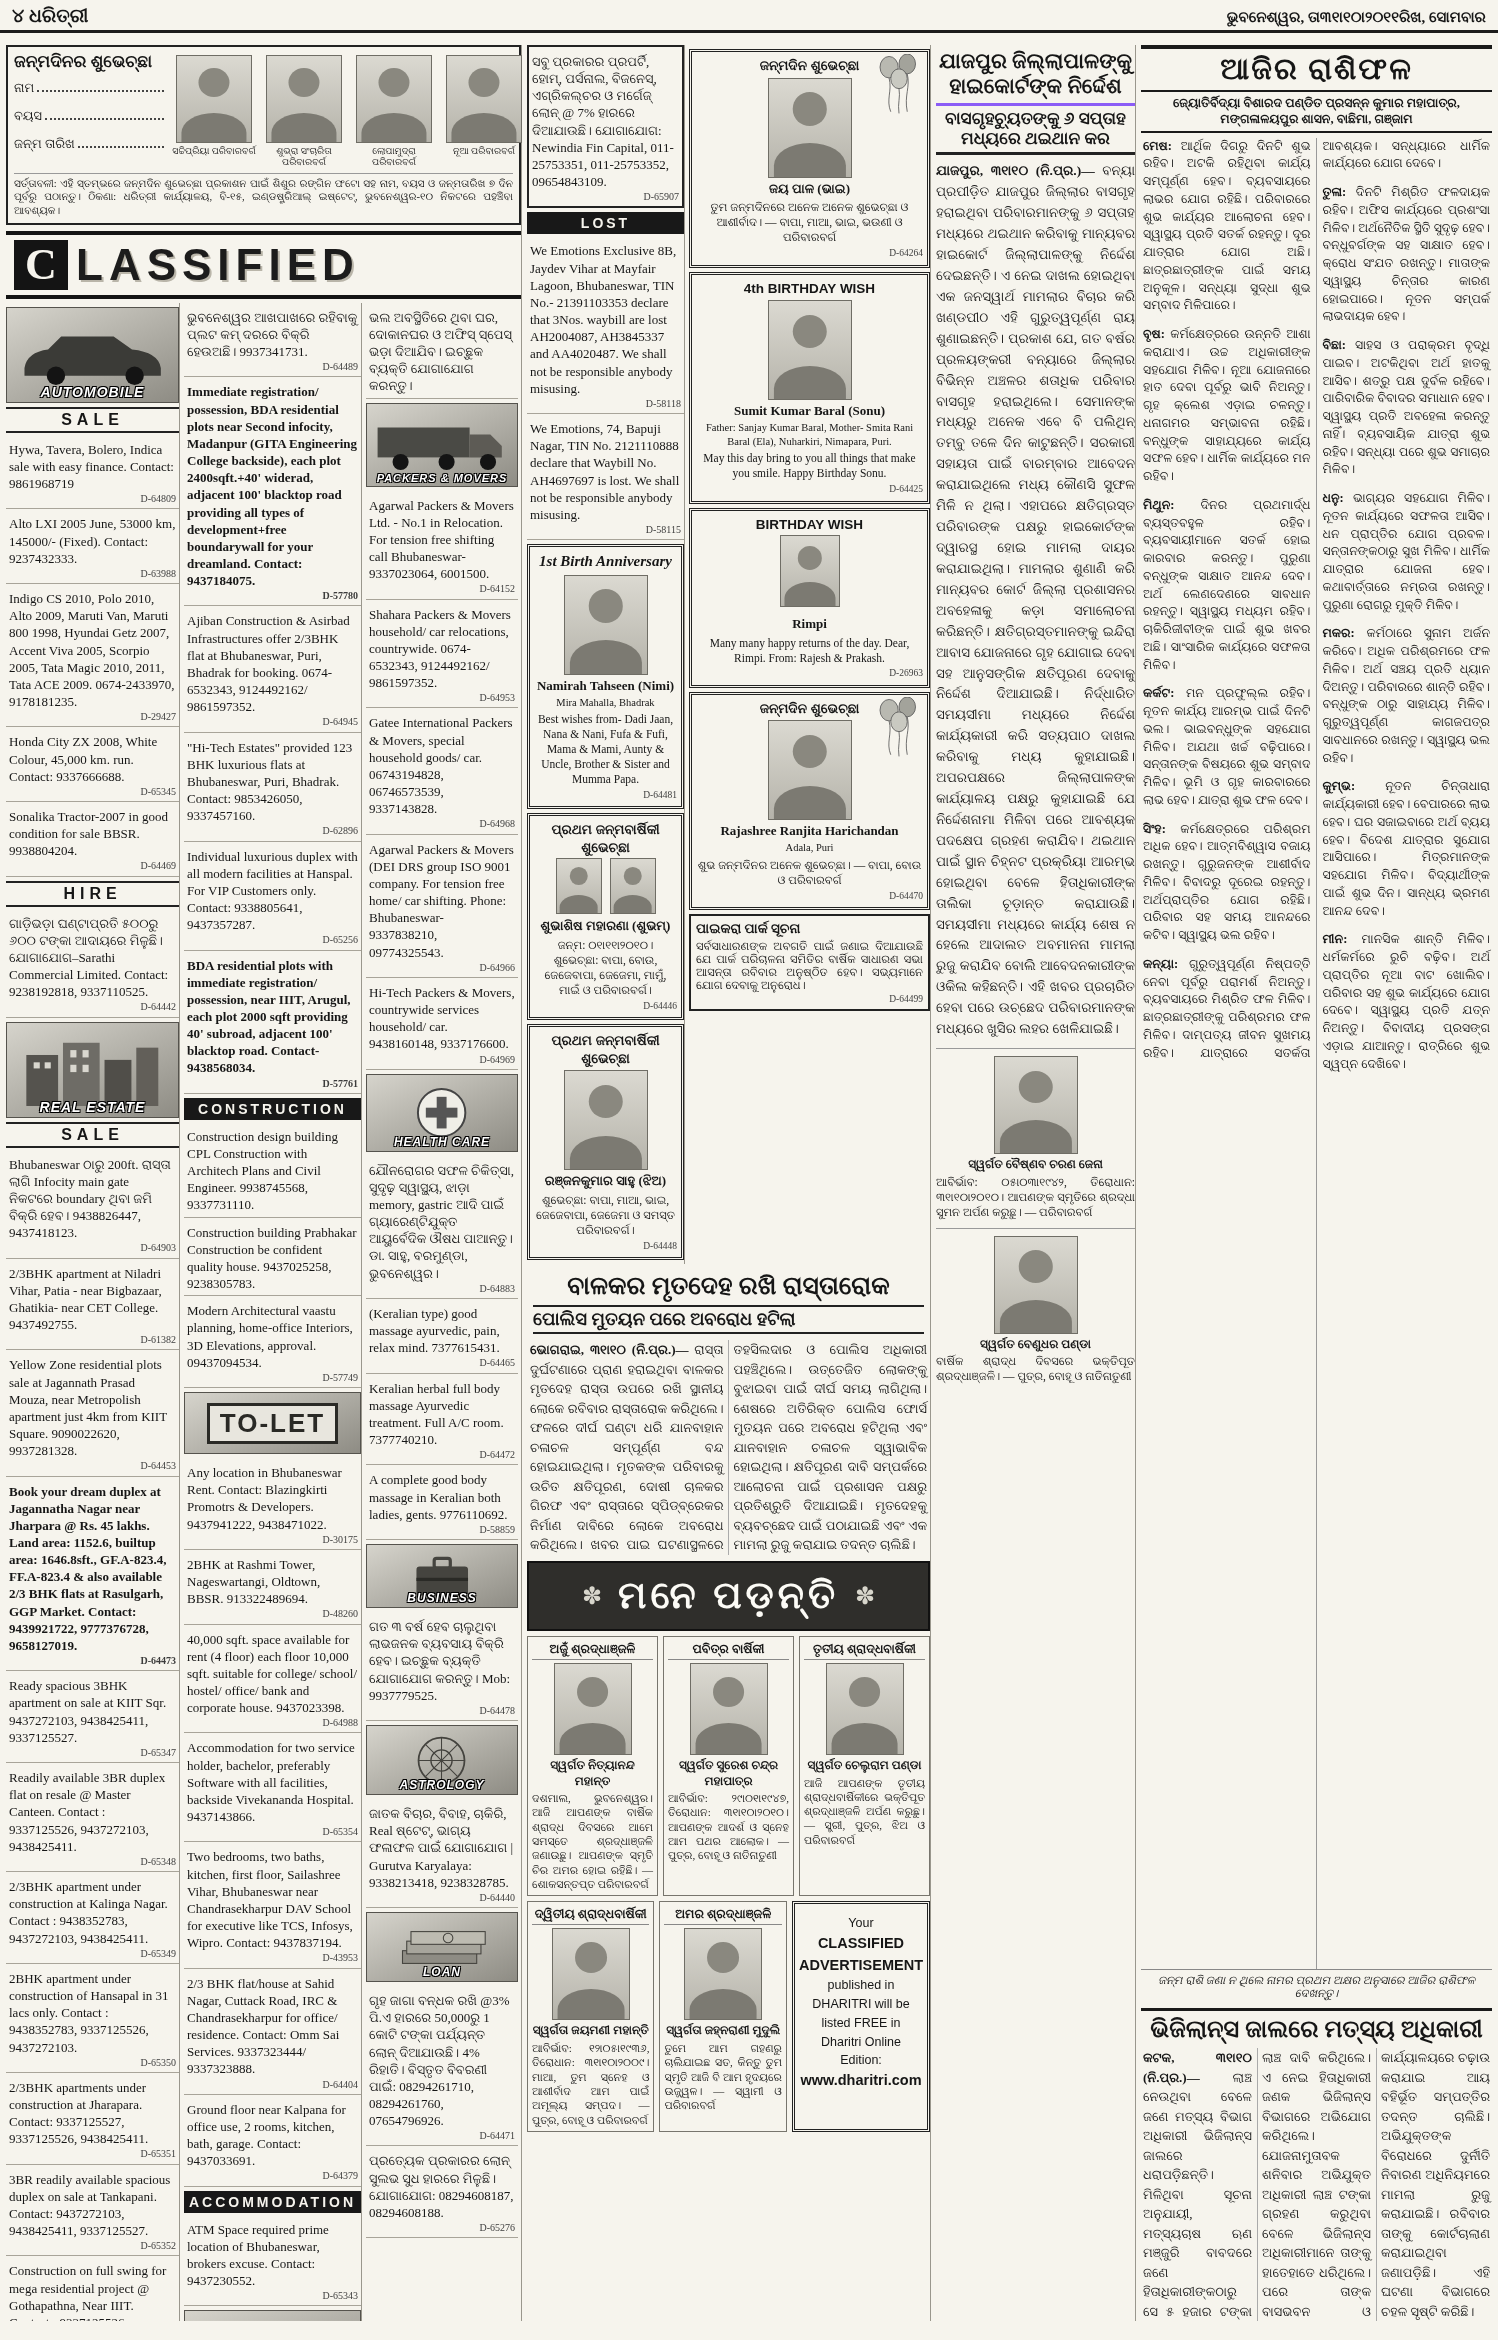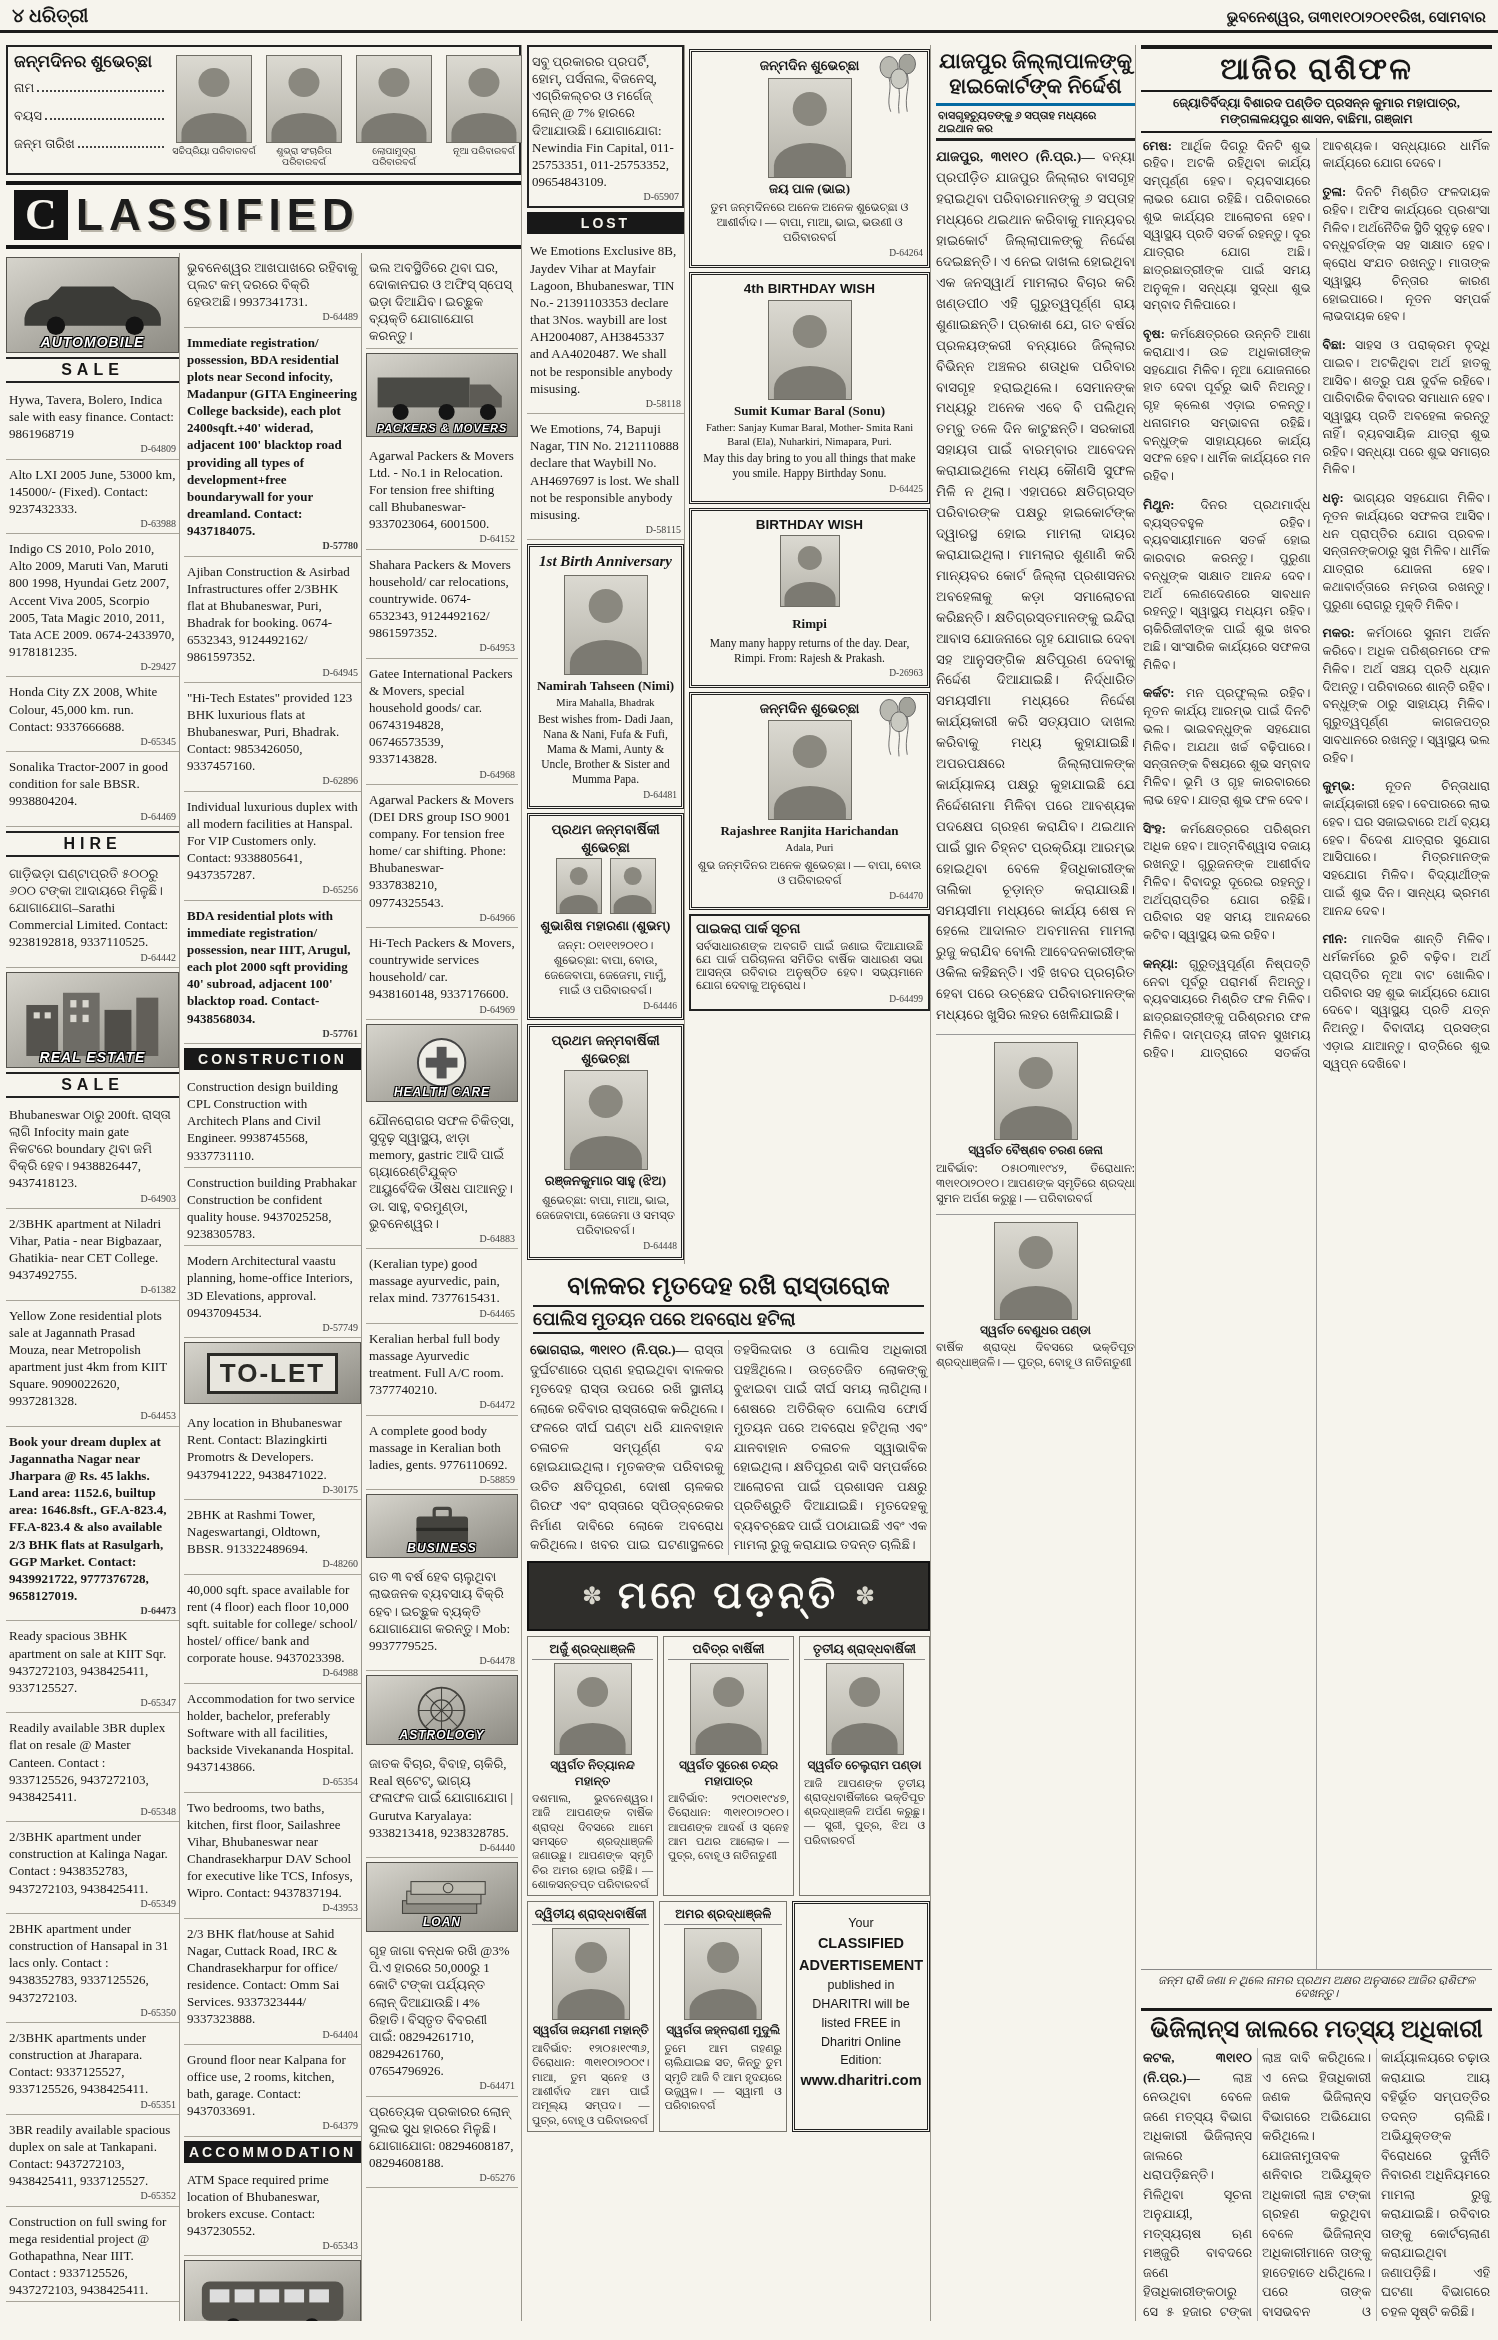--- a/index.html
+++ b/index.html
@@ -102,21 +102,21 @@
   .mlabel{font-weight:bold;font-size:12.5px;border-bottom:1px solid #888;padding-bottom:2px;margin-bottom:2px}
   .mname{font-weight:bold;font-size:12px;margin-top:2px}
   .mtext{text-align:justify;margin-top:2px}
   .promo{flex:1;border:3px double #222;padding:10px 4px;text-align:center;
          font-family:"Liberation Sans","DejaVu Sans",sans-serif;align-self:stretch}
   .promo .pl{font-size:12.5px;line-height:1.5}
   .promo .pl.big{font-weight:bold;font-size:14.5px}
   
   .c6{width:200px;flex:none}
   .jhead{font-weight:bold;font-size:21px;line-height:1.2;text-align:center;margin:4px 0}
-  .jsub{font-weight:bold;font-size:11px;border-top:3px solid #0369a1;
+  .jsub{font-weight:bold;font-size:17px;text-align:center;border-top:3px solid #8b5cf6;
         border-bottom:3px solid #222;padding:3px 2px;margin-bottom:6px}
   .jbody{font-size:13.5px;line-height:1.55;text-align:justify}
   .obit{border-top:1px solid #999;margin-top:8px;padding-top:4px;text-align:center;font-size:11.5px;line-height:1.3}
   .obit .mtext{text-align:justify}
   
   .zone-right{flex:1;display:flex;flex-direction:column}
   .rtitle{font-weight:bold;font-size:30px;text-align:center;border-top:4px solid #1a1a1a;
           border-bottom:2px solid #1a1a1a;padding:3px 0;letter-spacing:2px}
   .rsub{font-weight:bold;font-size:12.5px;text-align:center;border-bottom:2px solid #1a1a1a;
         padding:3px 4px;margin-bottom:5px;line-height:1.3}
@@ -183,20 +183,21 @@
                 <div class="photo ph-form"></div>
                 <div class="bpcap">ଲୋପାମୁଦ୍ରା ପରିବାରବର୍ଗ</div>
               </div>
 
               <div class="bphoto-cell">
                 <div class="photo ph-form"></div>
                 <div class="bpcap">ନୂଆ ପରିବାରବର୍ଗ</div>
               </div>
             </div>
         </div>
+        <div class="bterms">ସର୍ତ୍ତାବଳୀ: ଏହି ସ୍ତମ୍ଭରେ ଜନ୍ମଦିନ ଶୁଭେଚ୍ଛା ପ୍ରକାଶନ ପାଇଁ ଶିଶୁର ରଙ୍ଗିନ ଫଟୋ ସହ ନାମ, ବୟସ ଓ ଜନ୍ମତାରିଖ ୭ ଦିନ ପୂର୍ବରୁ ପଠାନ୍ତୁ। ଠିକଣା: ଧରିତ୍ରୀ କାର୍ଯ୍ୟାଳୟ, ବି-୧୫, ଇଣ୍ଡଷ୍ଟ୍ରିଆଲ୍ ଇଷ୍ଟେଟ୍, ଭୁବନେଶ୍ୱର-୧୦ ନିକଟରେ ପହଞ୍ଚିବା ଆବଶ୍ୟକ।</div>
       </div>
 
       <div class="masthead">
         <div class="mast-c">C</div>
         <div class="mast-rest">LASSIFIED</div>
       </div>
 
       <div class="lcols">
 
         <div class="col c1 vr">

